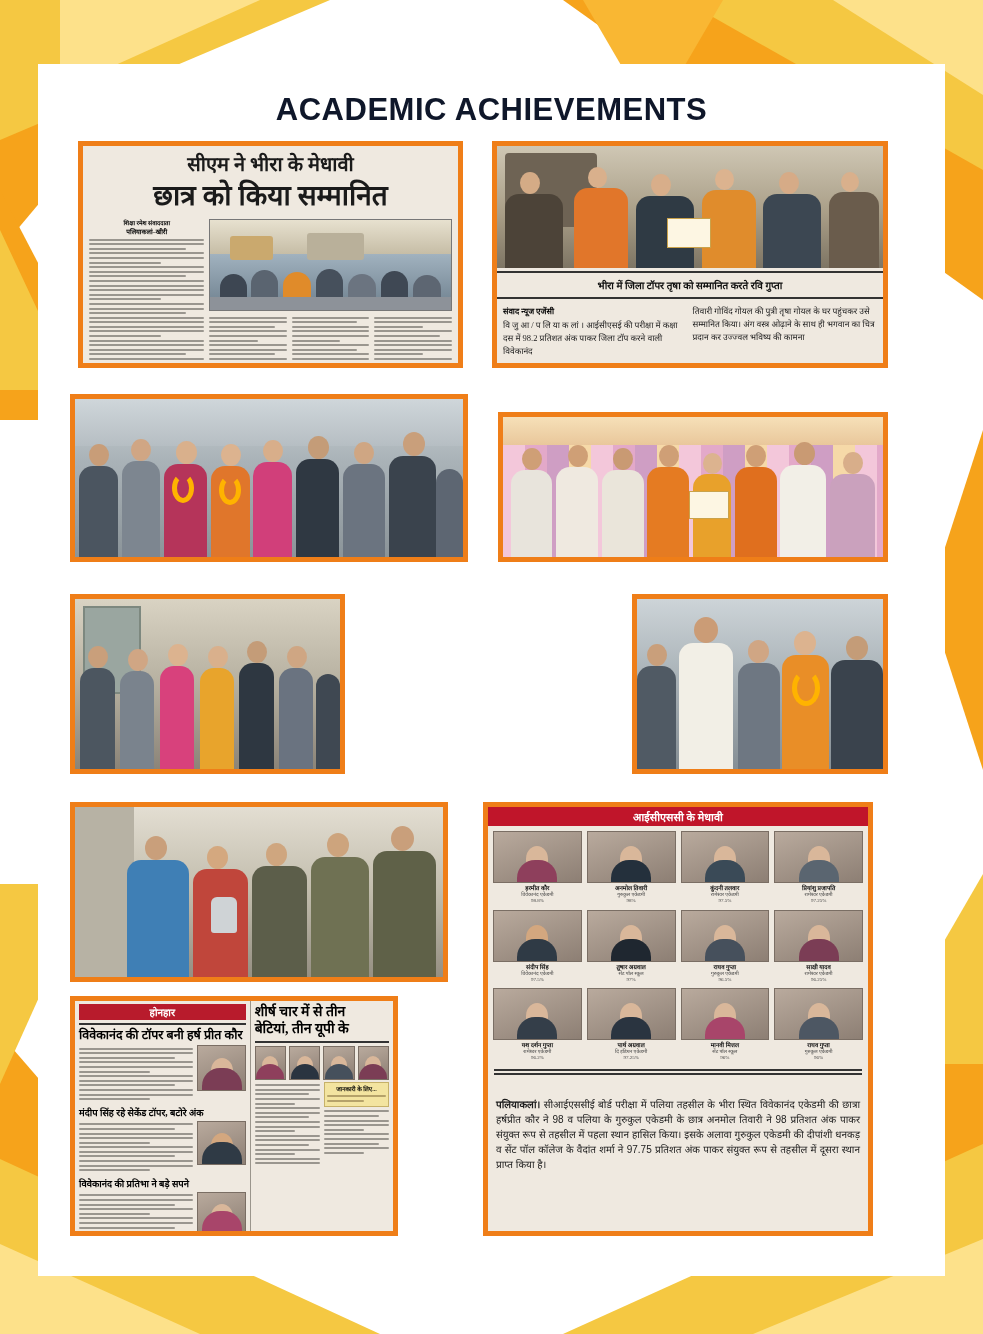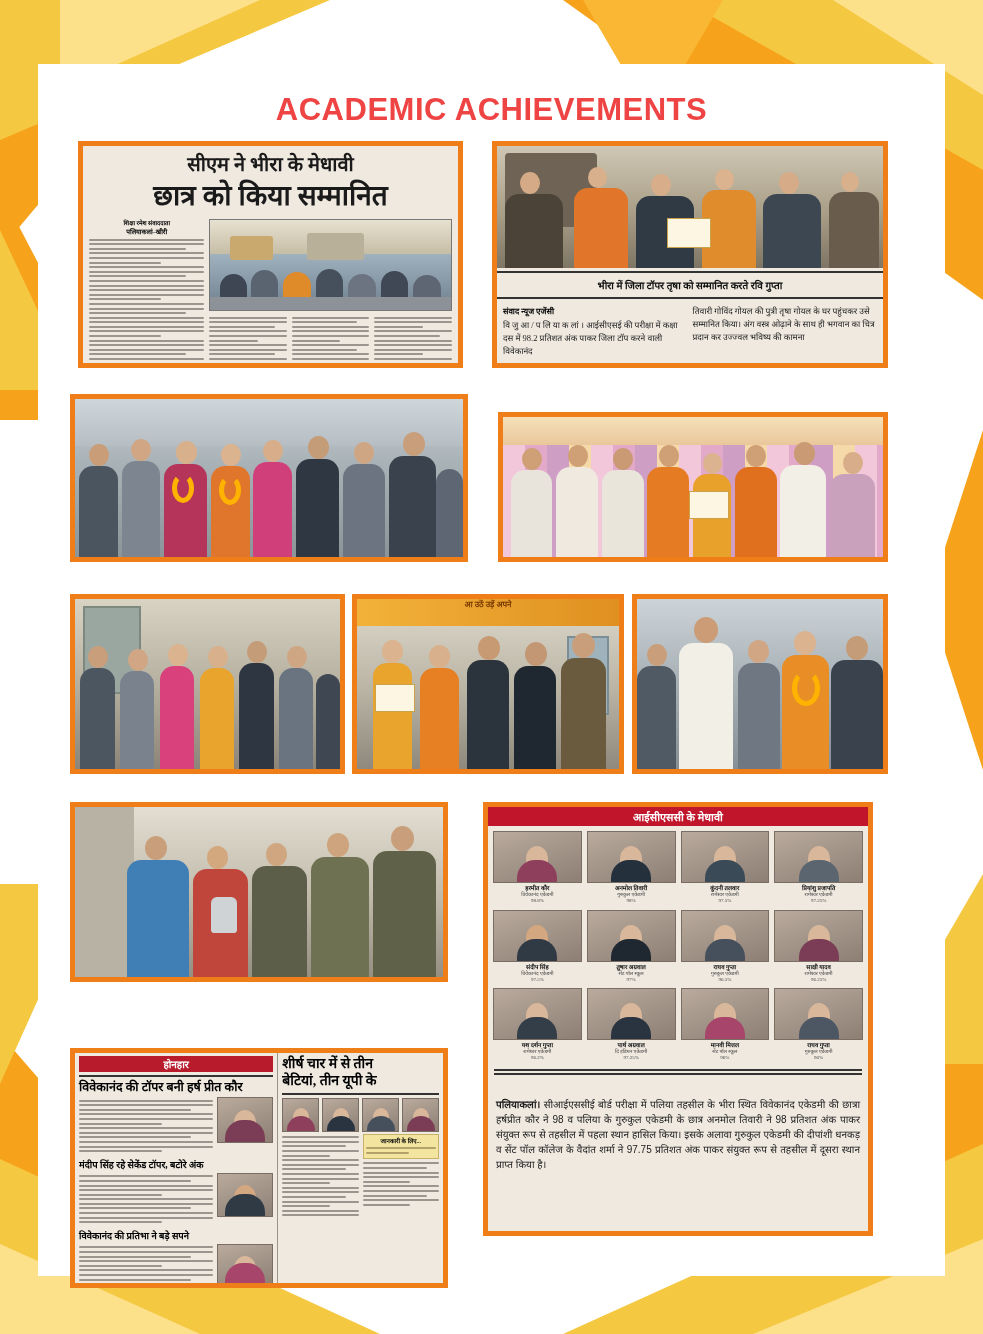--- a/index.html
+++ b/index.html
@@ -67,21 +67,21 @@
   }
 
   
   .title {
     position: absolute;
     top: 92px; left: 0; width: 983px;
     text-align: center;
     font-size: 31px;
     font-weight: bold;
     letter-spacing: 0.5px;
-    color: #ef4444;
+    color: #0f172a;
     font-family: "Liberation Sans", sans-serif;
   }
 
   
   .clip {
     position: absolute;
     border: 5px solid #ef7e18;
     background: #ffffff;
     overflow: hidden;
   }
@@ -407,40 +407,20 @@
         <div class="head-dot" style="left:50%;bottom:74%;width:20px;height:22px;background:#d9b08c;"></div>
         <div class="fig" style="left:62%;width:13%;height:78%;background:#2e3741;"></div>
         <div class="head-dot" style="left:65%;bottom:78%;width:20px;height:22px;background:#c49c78;"></div>
         <div class="fig" style="left:77%;width:13%;height:74%;background:#6a7380;"></div>
         <div class="head-dot" style="left:80%;bottom:74%;width:20px;height:22px;background:#cfa683;"></div>
         <div class="fig" style="left:91%;width:9%;height:70%;background:#3f4852;"></div>
       </div>
     </div>
   </div>
 
-  <div class="clip" style="left:352px; top:594px; width:272px; height:180px;">
-    <div class="photo ph-office">
-      <div style="position:absolute;inset:0;background:linear-gradient(180deg,#dedacc 0%,#bab5a5 52%,#8e897c 100%);"></div>
-      <div class="banner-top">आ उठें उड़ें अपने</div>
-      <div style="position:absolute;right:4%;top:22%;width:16%;height:46%;background:#9fb3bd;border:2px solid #7c8d96;"></div>
-      <div class="figs" style="height:76%;">
-        <div class="fig" style="left:6%;width:15%;height:82%;background:#e8a42c;"></div>
-        <div class="head-dot" style="left:9.5%;bottom:82%;width:21px;height:23px;background:#dcb38f;"></div>
-        <div class="cert" style="left:7%;bottom:44%;width:40px;height:28px;"></div>
-        <div class="fig" style="left:24%;width:15%;height:78%;background:#e77f23;"></div>
-        <div class="head-dot" style="left:27.5%;bottom:78%;width:21px;height:23px;background:#d9b08c;"></div>
-        <div class="fig" style="left:42%;width:16%;height:84%;background:#2b333c;"></div>
-        <div class="head-dot" style="left:46%;bottom:84%;width:22px;height:24px;background:#c79a74;"></div>
-        <div class="fig" style="left:60%;width:16%;height:80%;background:#1f2730;"></div>
-        <div class="head-dot" style="left:64%;bottom:80%;width:22px;height:24px;background:#c49774;"></div>
-        <div class="fig" style="left:78%;width:17%;height:86%;background:#6b5b3e;"></div>
-        <div class="head-dot" style="left:82%;bottom:86%;width:23px;height:25px;background:#c99f7b;"></div>
-      </div>
-    </div>
-  </div>
 
   <div class="clip" style="left:632px; top:594px; width:256px; height:180px;">
     <div class="photo ph-crowd">
       <div style="position:absolute;inset:0;background:linear-gradient(180deg,#cdd4d8 0%,#a9b2b7 46%,#868f95 100%);"></div>
       <div class="figs" style="height:84%;">
         <div class="fig" style="left:0%;width:16%;height:72%;background:#505a64;"></div>
         <div class="head-dot" style="left:4%;bottom:72%;width:20px;height:22px;background:#c99f7b;"></div>
         <div class="fig" style="left:17%;width:22%;height:88%;background:#f2efe6;"></div>
         <div class="head-dot" style="left:23%;bottom:88%;width:24px;height:26px;background:#cb9c76;"></div>
         <div class="fig" style="left:41%;width:17%;height:74%;background:#6e7782;"></div>
@@ -591,21 +571,21 @@
       </div>
       <div class="rule" style="margin:2px 6px;"></div>
       <div class="rule" style="margin:2px 6px;"></div>
       <div style="padding:20px 8px;font-family:Liberation Sans, sans-serif;font-size:10px;line-height:1.5;color:#1b1b1b;text-align:justify;">
         <b>पलियाकलां।</b>
         <span>सीआईएससीई बोर्ड परीक्षा में पलिया तहसील के भीरा स्थित विवेकानंद एकेडमी की छात्रा हर्षप्रीत कौर ने 98 व पलिया के गुरुकुल एकेडमी के छात्र अनमोल तिवारी ने 98 प्रतिशत अंक पाकर संयुक्त रूप से तहसील में पहला स्थान हासिल किया। इसके अलावा गुरुकुल एकेडमी की दीपांशी धनकड़ व सेंट पॉल कॉलेज के वैदांत शर्मा ने 97.75 प्रतिशत अंक पाकर संयुक्त रूप से तहसील में दूसरा स्थान प्राप्त किया है।</span>
       </div>
     </div>
   </div>
 
-  <div class="clip" style="left:70px; top:1048px; width:378px; height:240px;">
+  <div class="clip" style="left:70px; top:996px; width:328px; height:240px;">
     <div class="news">
       <div style="display:flex;height:100%;">
 
         <div style="flex:1.55;border-right:1px solid #9a958c;padding:3px 4px;">
           <div style="background:#b81b2c;color:#fff;text-align:center;font-family:'Liberation Serif',serif;font-weight:bold;font-size:10px;padding:1px 0;">होनहार</div>
           <div class="rule"></div>
           <div style="font-family:'Liberation Serif',serif;font-weight:bold;font-size:12.5px;line-height:1.2;margin:2px 0;">विवेकानंद की टॉपर बनी हर्ष प्रीत कौर</div>
           <div style="display:flex;gap:4px;">
             <div style="flex:1.9;">
               <div class="ln"></div>

